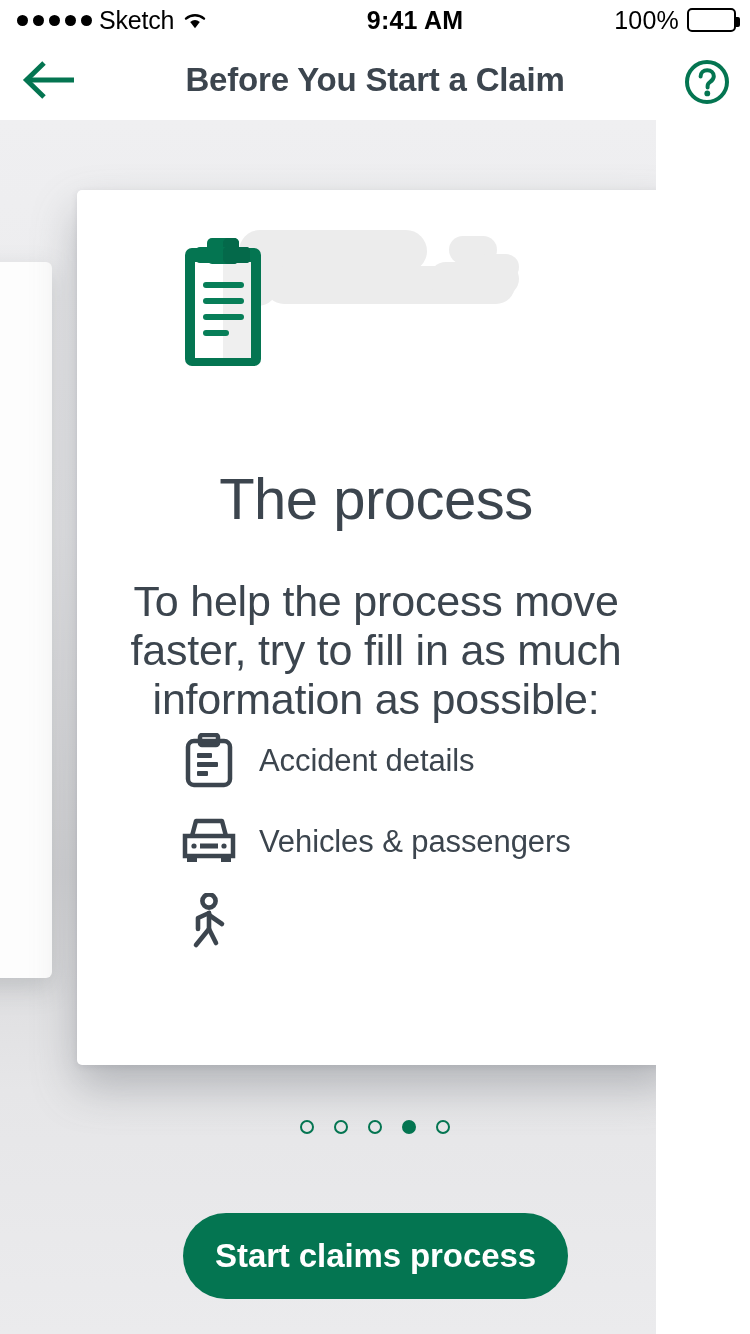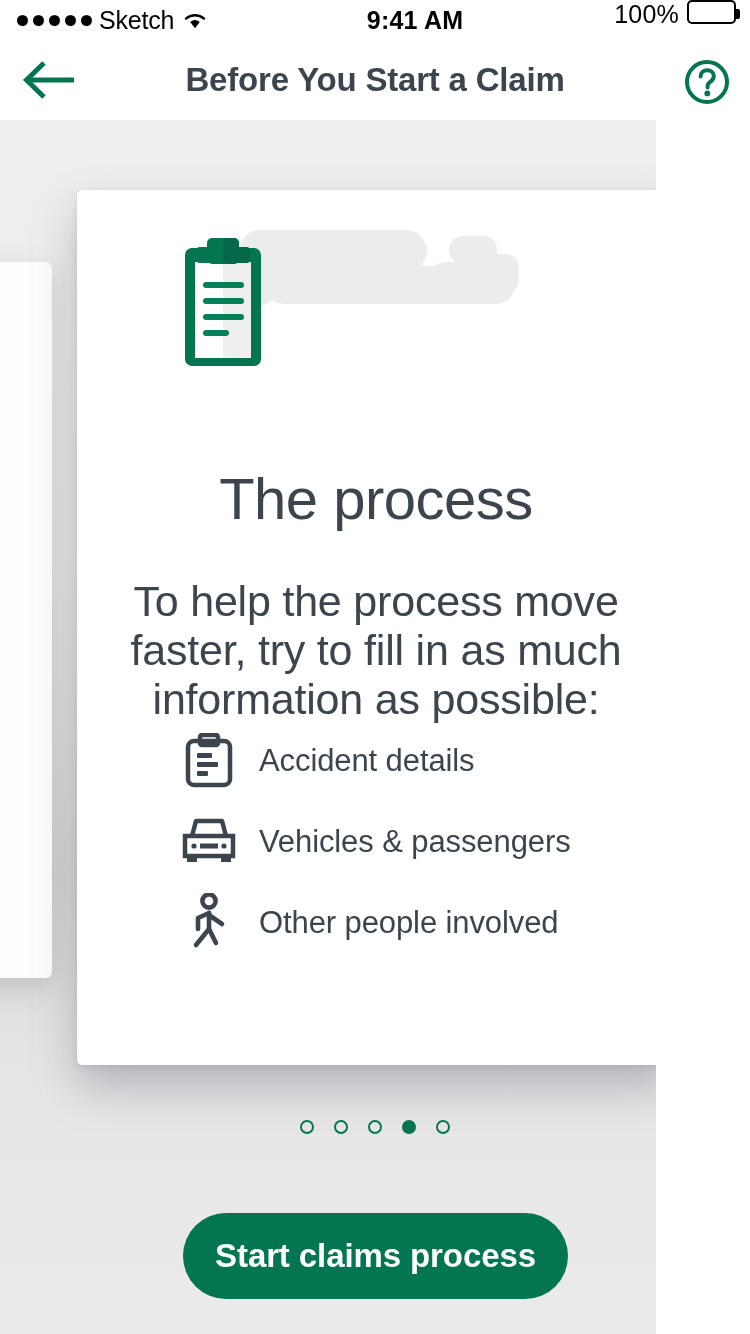--- a/index.html
+++ b/index.html
@@ -34,21 +34,21 @@
   .sig-dot { width:11px; height:11px; border-radius:50%; background:#000; display:block; }
   .sb-carrier { font-size:25px; font-weight:400; letter-spacing:-0.2px; }
   .wifi-ico { display:block; width:24px; height:18px; margin-left:2px; }
   .sb-center {
     position:absolute; left:0; top:0; width:750px; height:40px;
     display:flex; align-items:center; justify-content:center;
     font-size:25px; font-weight:bold;margin-left:40px;
   }
   .sb-right {
     position:absolute; right:14px; top:0; height:40px;
-    display:flex; gap:8px;
+    display:flex; align-items:center; gap:8px;
   }
   .batt-pct { font-size:25px; font-weight:400; }
   .batt {
     position:relative; width:49px; height:24px;
     border:2px solid #000; border-radius:5px; padding:2px;
   }
   .batt::after {
     content:""; position:absolute; right:-6px; top:7px;
     width:4px; height:10px; background:#000; border-radius:0 2px 2px 0;
   }
@@ -288,21 +288,20 @@
         <div class="feature-row">
           <span class="feature-icon">
             <svg width="50" height="60" viewBox="0 0 50 60">
               <circle cx="25" cy="8" r="6.6" fill="none" stroke="#3c454e" stroke-width="4.6"></circle>
               <path d="M25 20 L25 36 L32 50" fill="none" stroke="#3c454e" stroke-width="4.6" stroke-linecap="round" stroke-linejoin="round"></path>
               <path d="M25 20 L14 25 L14 36" fill="none" stroke="#3c454e" stroke-width="4.6" stroke-linecap="round" stroke-linejoin="round"></path>
               <path d="M25 22 L38 31" fill="none" stroke="#3c454e" stroke-width="4.6" stroke-linecap="round"></path>
               <path d="M25 36 L12 52" fill="none" stroke="#3c454e" stroke-width="4.6" stroke-linecap="round"></path>
             </svg>
           </span>
-          <span class="feature-label">Other people involved</span>
         </div>
 
       </div>
     </div>
 
     <div id="page-dots">
         <span class="dot"></span>
         <span class="dot"></span>
         <span class="dot"></span>
         <span class="dot active"></span>

